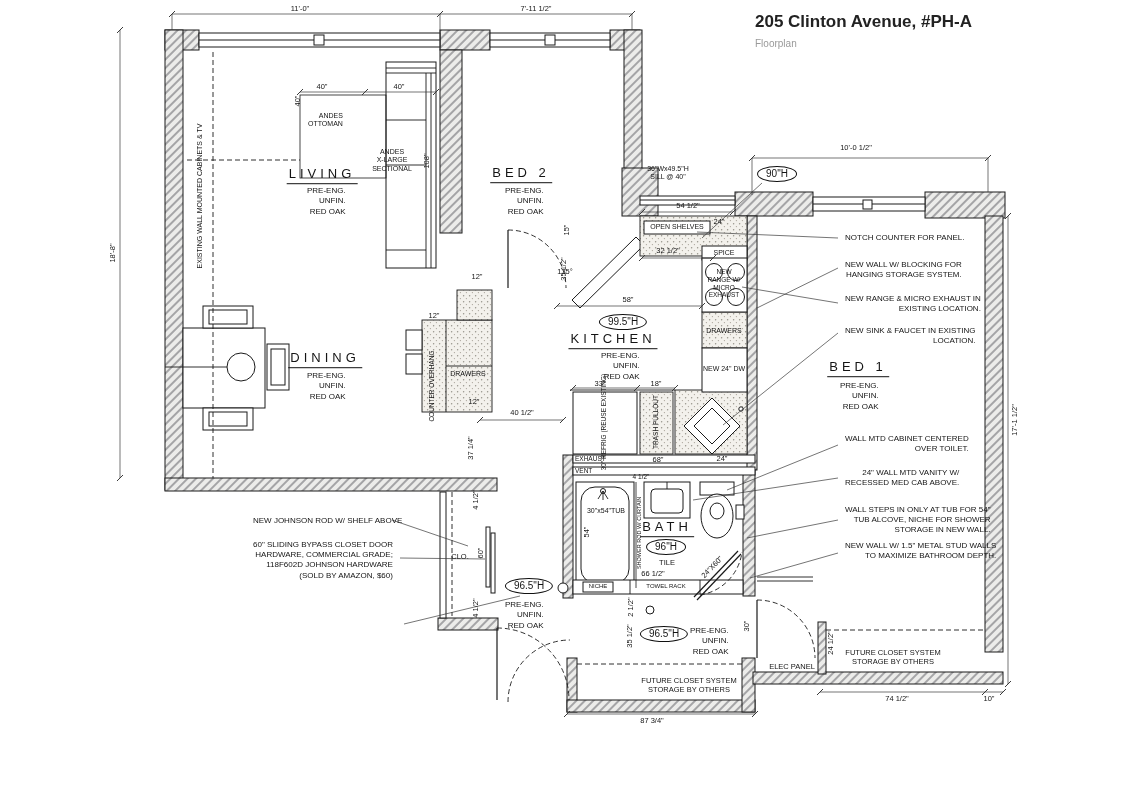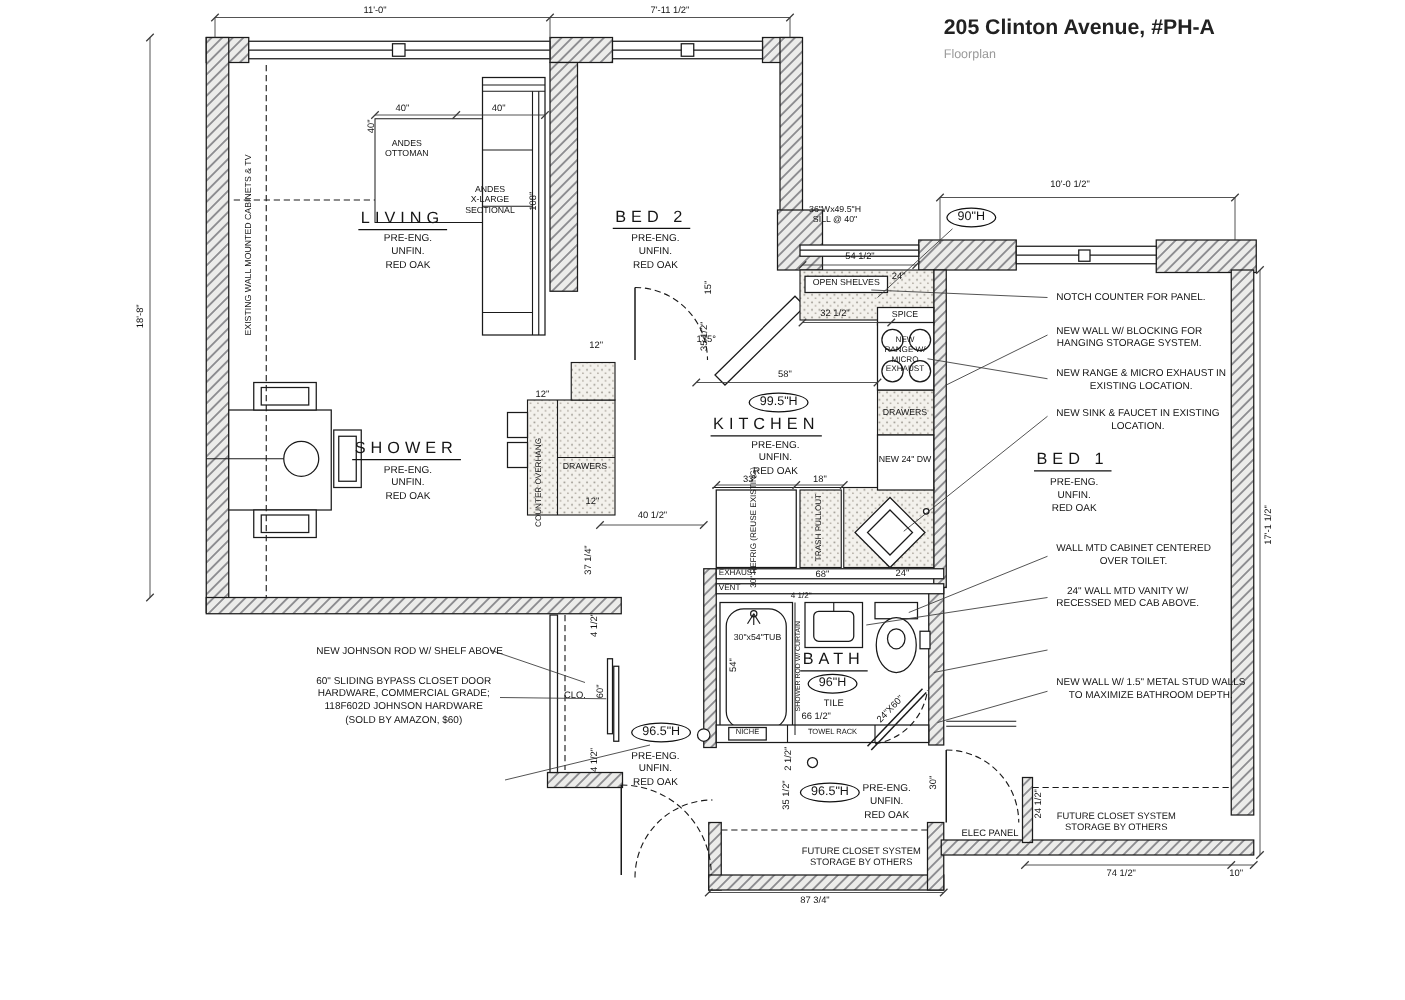--- a/index.html
+++ b/index.html
@@ -5,21 +5,21 @@
   html,body{margin:0;padding:0;background:#fff}
   .canvas{position:relative;width:1124px;height:800px;background:#fff;
           font-family:"Liberation Sans",sans-serif;color:#141414;overflow:hidden}
   .canvas svg{position:absolute;left:0;top:0}
   .lbl{position:absolute;font-size:8px;line-height:1.2;white-space:pre-line;color:#141414}
   .c{transform:translate(-50%,-50%);text-align:center}
   .cv{transform:translate(-50%,-50%) rotate(-90deg);text-align:center;white-space:nowrap}
   .rot46{transform:translate(-50%,-50%) rotate(-46deg);white-space:nowrap}
   .dim{font-size:7.5px;white-space:nowrap}
   .t7{font-size:7px}.t65{font-size:6.5px}.t6{font-size:6px}.t75{font-size:7.5px}
-  .tl{text-align:center}
+  .tl{text-align:right}
   .room{font-size:13px;letter-spacing:4px;padding:0 2px 1px 2px;border-bottom:1.4px solid #111;
         white-space:nowrap;font-weight:500}
   .oval{border:1.3px solid #111;border-radius:50%;padding:1px 8px;font-size:10px;
         white-space:nowrap;background:rgba(255,255,255,.88)}
   .ann{font-size:8px;line-height:1.28}
   .spec{font-size:8px;line-height:1.3}
   .addr{font-size:17px;font-weight:bold;color:#222;white-space:nowrap}
   .sub{font-size:10px;color:#9a9a9a}
 </style>
 </head>
@@ -249,21 +249,21 @@
 <div class="lbl c dim" style="left:856px;top:147px">10'-0 1/2"</div>
 <div class="lbl cv dim" style="left:1014px;top:420px">17'-1 1/2"</div>
 <div class="lbl c dim" style="left:652px;top:720px">87 3/4"</div>
 <div class="lbl c dim" style="left:897px;top:698px">74 1/2"</div>
 <div class="lbl c dim" style="left:989px;top:698px">10"</div>
 
 <div class="lbl c room" style="left:322px;top:175px">LIVING</div>
 <div class="lbl spec tl" style="left:307px;top:186px">PRE-ENG.
 UNFIN.
 RED OAK</div>
-<div class="lbl c room" style="left:325px;top:359px">SHOWER</div>
+<div class="lbl c room" style="left:325px;top:359px">DINING</div>
 <div class="lbl spec tl" style="left:307px;top:371px">PRE-ENG.
 UNFIN.
 RED OAK</div>
 <div class="lbl cv t7" style="left:200px;top:196px">EXISTING WALL MOUNTED
 CABINETS &amp; TV</div>
 <div class="lbl tl t7" style="left:308px;top:112px">ANDES
 OTTOMAN</div>
 <div class="lbl c t7" style="left:392px;top:161px">ANDES
 X-LARGE
 SECTIONAL</div>
@@ -364,20 +364,23 @@
 <div class="lbl ann tl" style="left:845px;top:260px">NEW WALL W/ BLOCKING FOR
 HANGING STORAGE SYSTEM.</div>
 <div class="lbl ann tl" style="left:845px;top:294px">NEW RANGE &amp; MICRO EXHAUST IN
 EXISTING LOCATION.</div>
 <div class="lbl ann tl" style="left:845px;top:326px">NEW SINK &amp; FAUCET IN EXISTING
 LOCATION.</div>
 <div class="lbl ann tl" style="left:845px;top:434px">WALL MTD CABINET CENTERED
 OVER TOILET.</div>
 <div class="lbl ann tl" style="left:845px;top:468px">24" WALL MTD VANITY W/
 RECESSED MED CAB ABOVE.</div>
+<div class="lbl ann tl" style="left:845px;top:505px">WALL STEPS IN ONLY AT TUB FOR 54"
+TUB ALCOVE, NICHE FOR SHOWER
+STORAGE IN NEW WALL.</div>
 <div class="lbl ann tl" style="left:845px;top:541px">NEW WALL W/ 1.5" METAL STUD WALLS
 TO MAXIMIZE BATHROOM DEPTH.</div>
 
 <div class="lbl ann tl" style="left:253px;top:516px">NEW JOHNSON ROD W/ SHELF ABOVE</div>
 <div class="lbl ann tl" style="left:253px;top:540px">60" SLIDING BYPASS CLOSET DOOR
 HARDWARE, COMMERCIAL GRADE;
 118F602D JOHNSON HARDWARE
 (SOLD BY AMAZON, $60)</div>
 
 </div>

